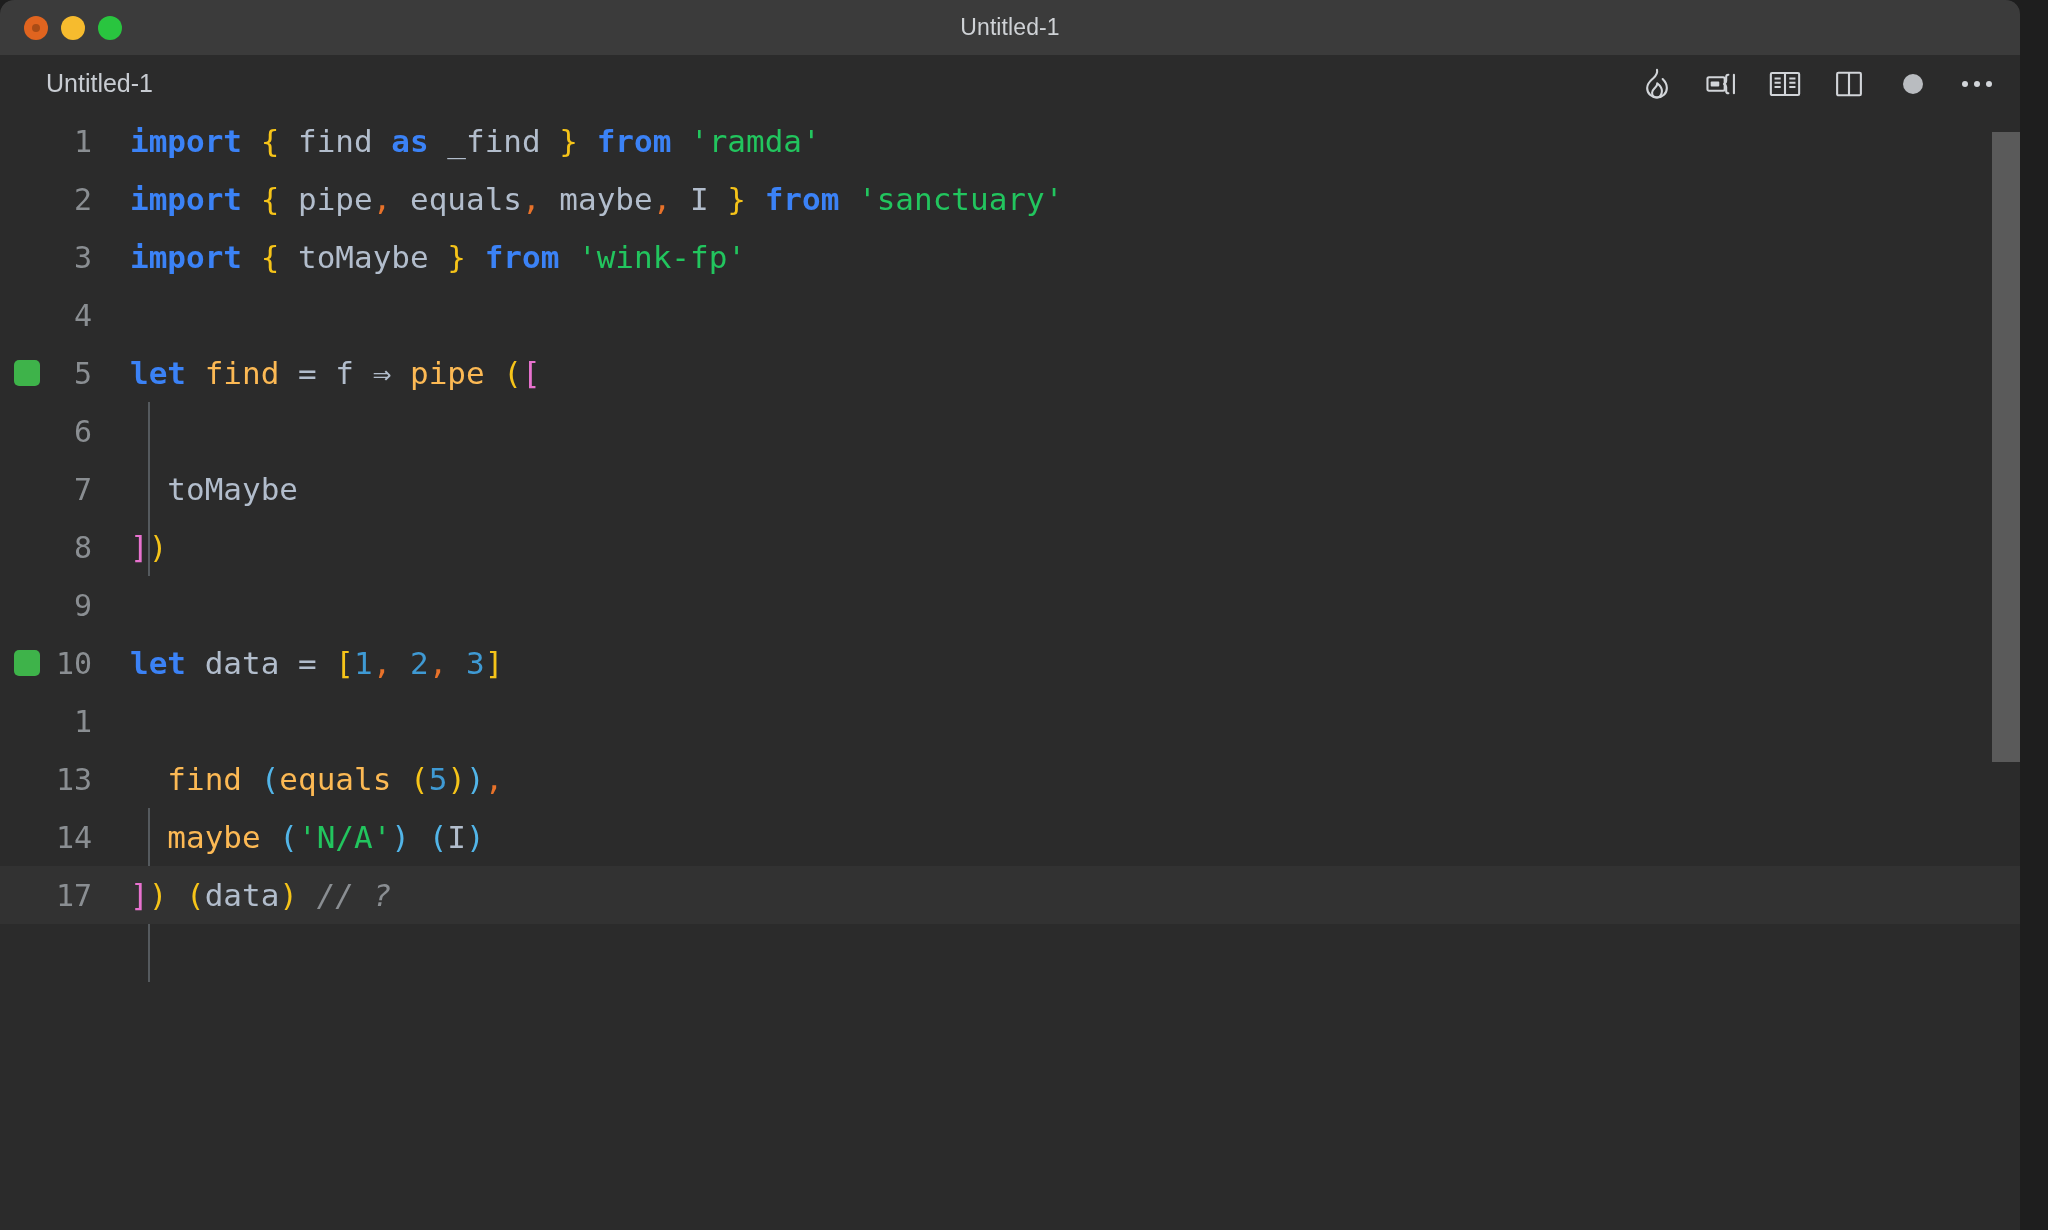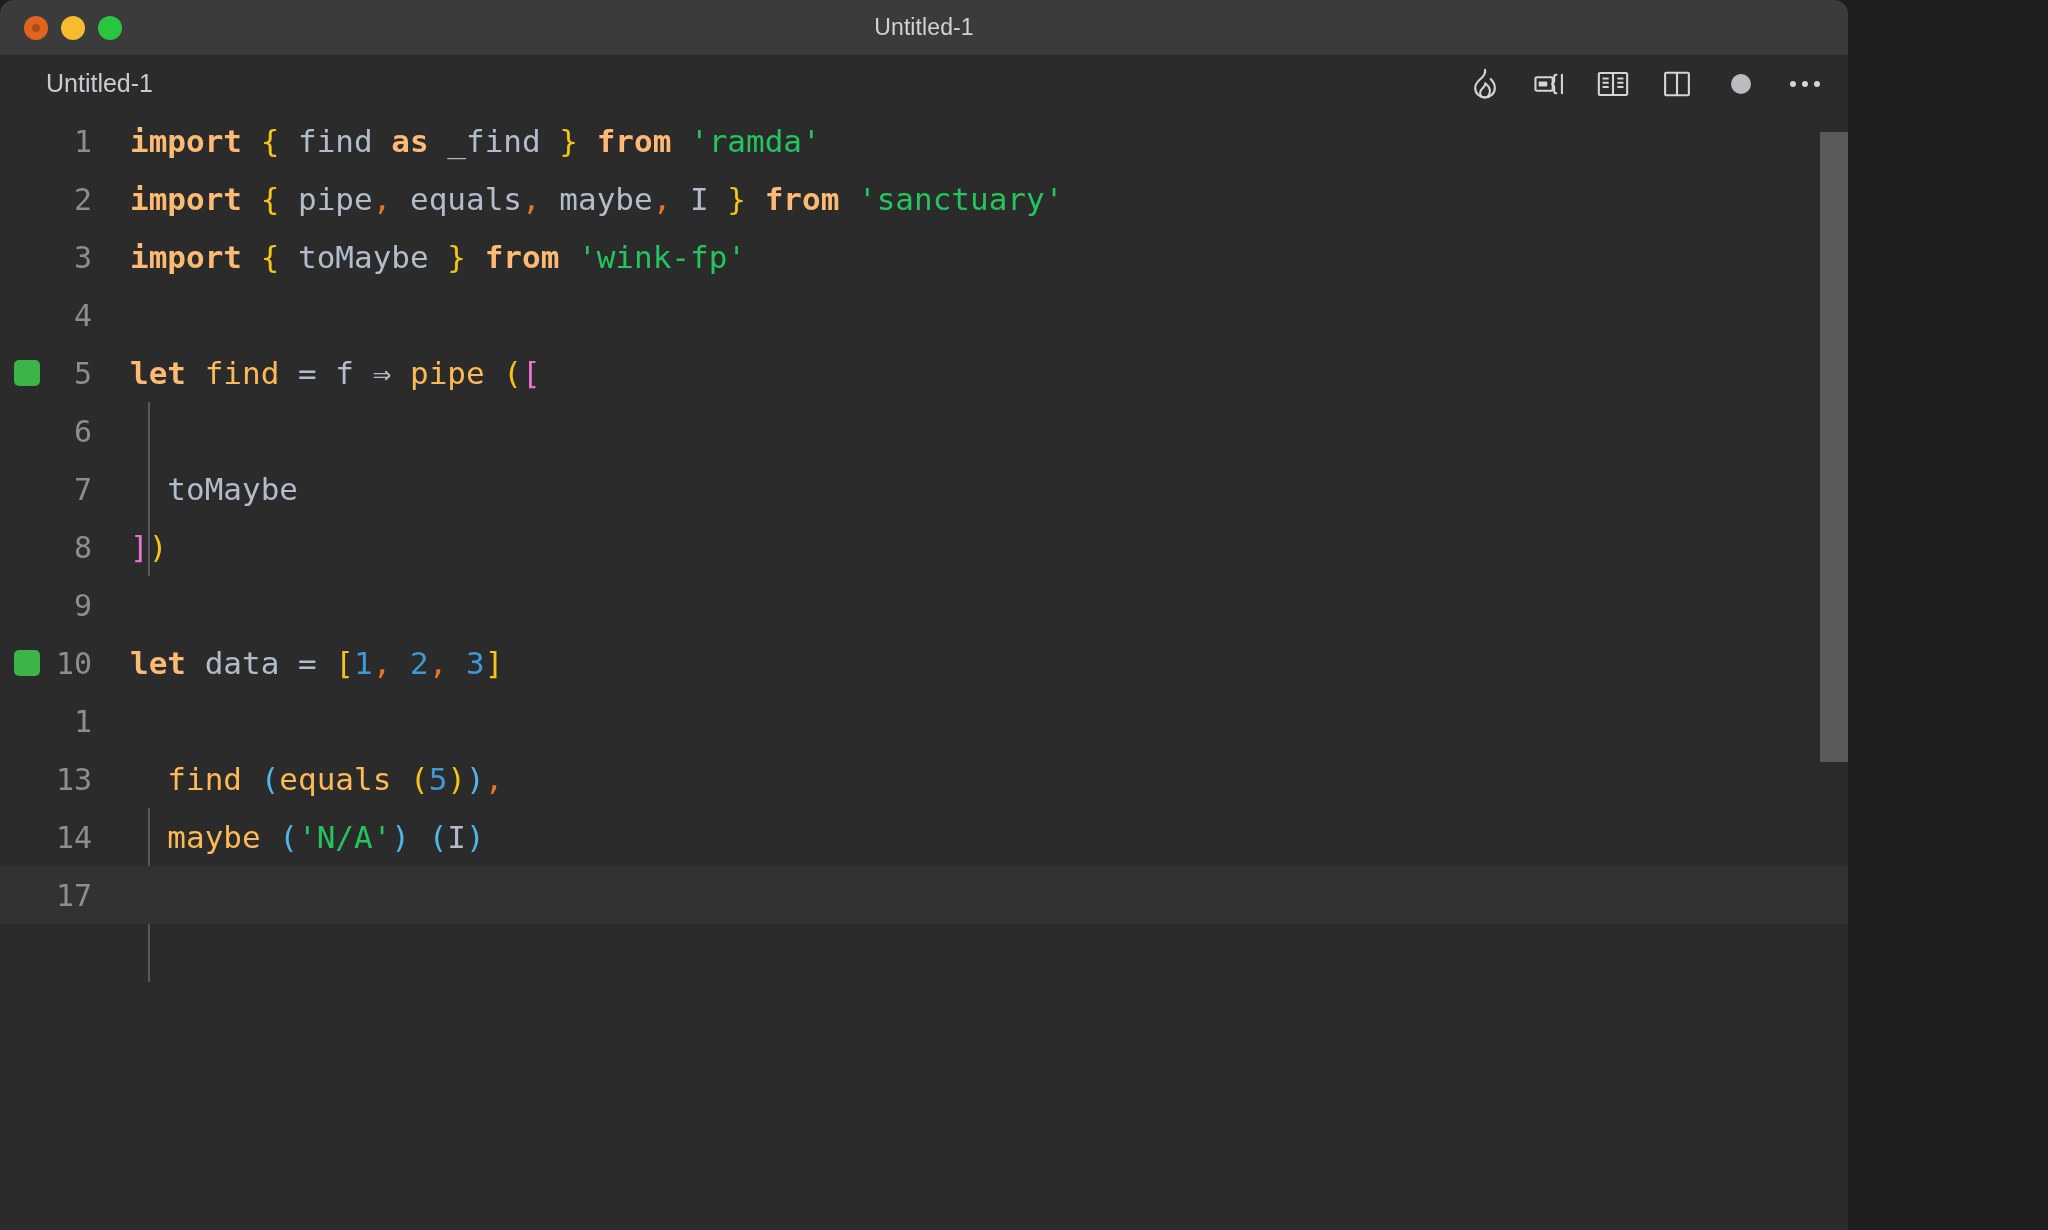--- a/index.html
+++ b/index.html
@@ -10,21 +10,21 @@
     background: #1e1e1e;
     overflow: hidden;
   }
 
   body {
     font-family: "DejaVu Sans Mono", monospace;
   }
 
   #window {
     position: relative;
-    width: 1848px;
+    width: 2020px;
     height: 1230px;
     background: #2b2b2b;
     overflow: hidden;
     border-radius: 14px 14px 0 0;
   }
 
   
   #titlebar {
     position: relative;
     height: 55px;
@@ -164,21 +164,21 @@
 
   
   .indent-guide {
     position: absolute;
     left: 148px;
     width: 2px;
     background: #555a5e;
   }
 
   
-  .t-kw       { color: #fdba74; font-weight: bold; }
+  .t-kw       { color: #3b82f6; font-weight: bold; }
   .t-fn       { color: #fcb954; }
   .t-var      { color: #b2bdcc; }
   .t-str      { color: #22c55e; }
   .t-num      { color: #3f9ad4; }
   .t-op       { color: #b2bdcc; }
   .t-comma    { color: #e8722a; }
   .t-brace    { color: #f6c419; }
   .t-paren1   { color: #f6c419; }
   .t-paren2   { color: #52b5e8; }
   .t-bracket  { color: #e872cf; }
@@ -277,21 +277,21 @@
         <div class="code-line"><span class="gutter-mark blank"></span><span class="ln">4</span><span class="code-text"></span></div>
         <div class="code-line"><span class="gutter-mark"></span><span class="ln">5</span><span class="code-text"><span class="t-kw">let</span><span class="t-op"> </span><span class="t-fn">find</span><span class="t-op"> </span><span class="t-op">=</span><span class="t-op"> </span><span class="t-var">f</span><span class="t-op"> </span><span class="t-arrow">⇒</span><span class="t-op"> </span><span class="t-fn">pipe</span><span class="t-op"> </span><span class="t-paren1">(</span><span class="t-bracket">[</span></span></div>
         <div class="code-line"><span class="gutter-mark blank"></span><span class="ln">6</span></div>
         <div class="code-line"><span class="gutter-mark blank"></span><span class="ln">7</span><span class="code-text"><span class="t-op">  </span><span class="t-var">toMaybe</span></span></div>
         <div class="code-line"><span class="gutter-mark blank"></span><span class="ln">8</span><span class="code-text"><span class="t-bracket">]</span><span class="t-paren1">)</span></span></div>
         <div class="code-line"><span class="gutter-mark blank"></span><span class="ln">9</span><span class="code-text"></span></div>
         <div class="code-line"><span class="gutter-mark"></span><span class="ln">10</span><span class="code-text"><span class="t-kw">let</span><span class="t-op"> </span><span class="t-var">data</span><span class="t-op"> </span><span class="t-op">=</span><span class="t-op"> </span><span class="t-paren1">[</span><span class="t-num">1</span><span class="t-comma">,</span><span class="t-op"> </span><span class="t-num">2</span><span class="t-comma">,</span><span class="t-op"> </span><span class="t-num">3</span><span class="t-paren1">]</span></span></div>
         <div class="code-line"><span class="gutter-mark blank"></span><span class="ln">1</span><span class="code-text"></span></div>
         <div class="code-line"><span class="gutter-mark blank"></span><span class="ln">13</span><span class="code-text"><span class="t-op">  </span><span class="t-fn">find</span><span class="t-op"> </span><span class="t-paren2">(</span><span class="t-fn">equals</span><span class="t-op"> </span><span class="t-paren1">(</span><span class="t-num">5</span><span class="t-paren1">)</span><span class="t-paren2">)</span><span class="t-comma">,</span></span></div>
         <div class="code-line"><span class="gutter-mark blank"></span><span class="ln">14</span><span class="code-text"><span class="t-op">  </span><span class="t-fn">maybe</span><span class="t-op"> </span><span class="t-paren2">(</span><span class="t-str">'N/A'</span><span class="t-paren2">)</span><span class="t-op"> </span><span class="t-paren2">(</span><span class="t-var">I</span><span class="t-paren2">)</span></span></div>
-        <div class="code-line active"><span class="gutter-mark blank"></span><span class="ln">17</span></div>
+        <div class="code-line active"><span class="gutter-mark blank"></span><span class="ln">17</span><span class="code-text"><span class="t-bracket">]</span><span class="t-paren1">)</span><span class="t-op"> </span><span class="t-paren1">(</span><span class="t-var">data</span><span class="t-paren1">)</span><span class="t-op"> </span><span class="t-comment">// ?</span></span></div>
       </div>
 
     <div id="vscrollbar-track">
       <div id="vscrollbar-thumb"></div>
     </div>
   </div>
 
 </div>
 
 </body></html>

